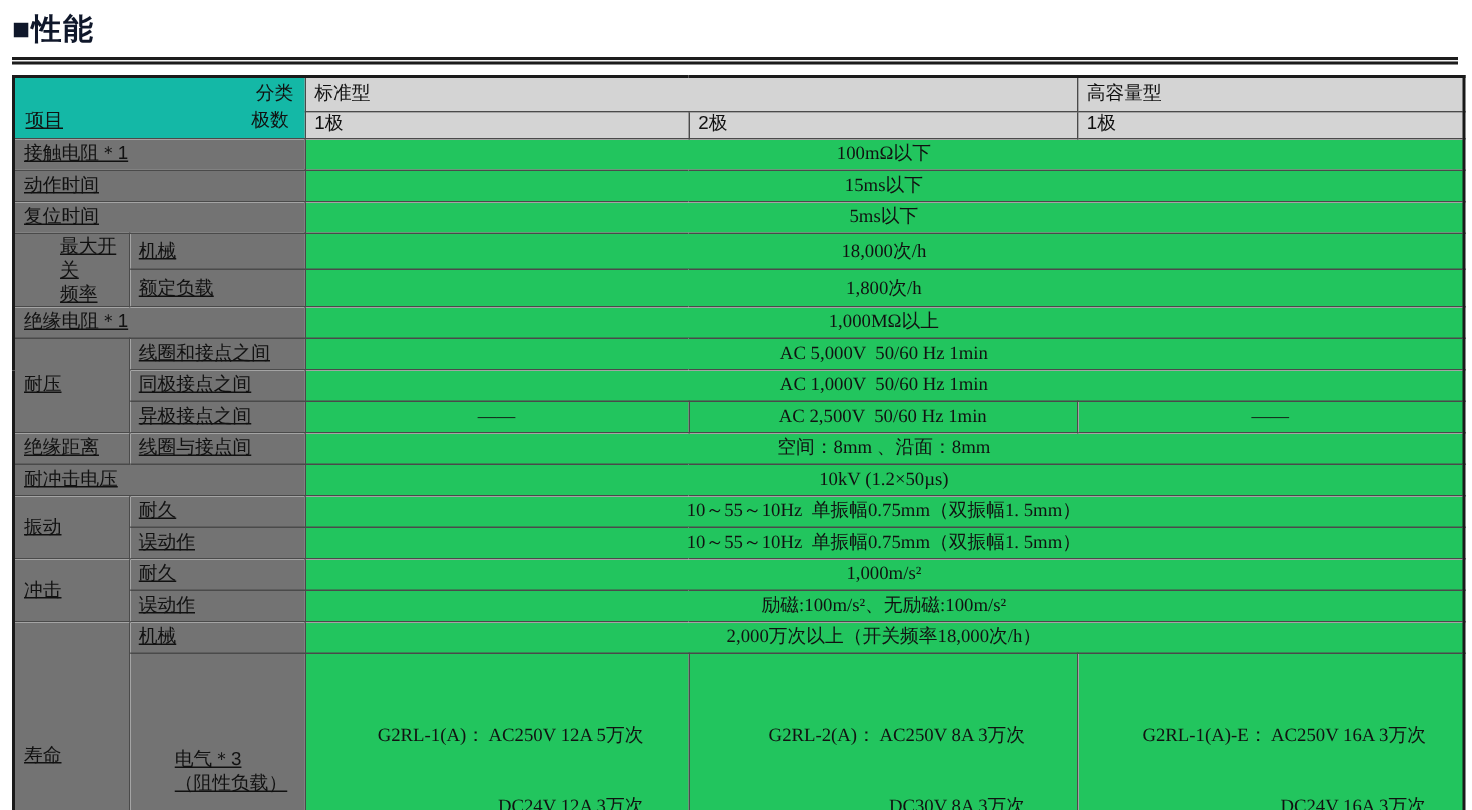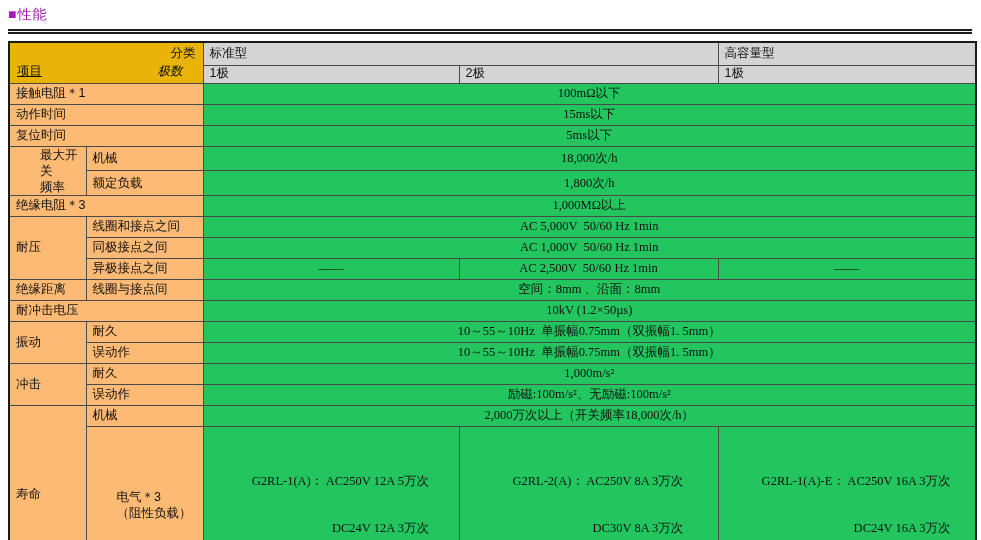--- a/index.html
+++ b/index.html
@@ -2,21 +2,21 @@
 <html><head>
 <meta charset="utf-8">
 <style>
   html,body{margin:0;padding:0;}
   body{
     width:981px;height:540px;background:#ffffff;color:#111;
     font-family:"Liberation Sans", sans-serif;
     position:relative;overflow:hidden;
   }
   .page-title{
-    font-size:14px;font-weight:normal;color:#a21caf;
+    font-size:20px;font-weight:bold;color:#0f172a;
     margin:6px 0 5px 8px;letter-spacing:1px;
   }
   .title-rule{
     margin-left:8px;width:964px;height:1px;
     border-top:2px solid #1c1c1c;border-bottom:2px solid #1c1c1c;
     background:#f2f2f2;
   }
   table.spec{
     border-collapse:collapse;table-layout:fixed;
     margin:7px 0 0 8px;width:967px;
@@ -25,31 +25,31 @@
   td{
     border:1px solid #4a4a4a;
     padding:0 6px;
     font-size:12.5px;line-height:1.25;
     overflow:hidden;vertical-align:middle;
   }
   tr.rh{height:21px;}
   tr.rh1{height:23px;}
   tr.rh2{height:18px;}
   tr.rh-dbl{height:42px;}
-  .lbl{background:#fdba74;text-align:left;}
+  .lbl{background:#737373;text-align:left;text-decoration:underline;}
   .hdr{background:#d4d4d4;text-align:left;}
   .val{
     background:#22c55e;text-align:center;
     font-family:"Liberation Serif","DejaVu Serif",serif;
     white-space:pre;
   }
-  .corner{background:#eab308;position:relative;padding:16px;}
+  .corner{background:#14b8a6;position:relative;padding:16px;}
   .corner .c-class{position:absolute;top:3px;right:7px;font-size:12.5px;}
   .corner .c-item{position:absolute;bottom:3px;left:7px;font-size:12.5px;text-decoration:underline;}
-  .corner .c-pole{position:absolute;bottom:3px;right:20px;font-size:12.5px;font-style:italic;}
+  .corner .c-pole{position:absolute;bottom:3px;right:10px;font-size:12.5px;}
   .two-line div{line-height:1.3;margin-left:24px;}
   .life-block{display:inline-block;text-align:left;}
   .life-block .l1{white-space:pre;}
   .life-block .l2{text-align:right;white-space:pre;}
 </style>
 </head>
 <body>
 
 <div class="page-title">■性能</div>
 <div class="title-rule"></div>
@@ -100,21 +100,21 @@
     </td>
     <td class="lbl">机械</td>
     <td class="val" colspan="3">18,000次/h</td>
   </tr>
   <tr class="rh">
     <td class="lbl">额定负载</td>
     <td class="val" colspan="3">1,800次/h</td>
   </tr>
 
   <tr class="rh">
-    <td class="lbl" colspan="2">绝缘电阻＊3</td>
+    <td class="lbl" colspan="2">绝缘电阻＊1</td>
     <td class="val" colspan="3">1,000MΩ以上</td>
   </tr>
 
   <tr class="rh">
     <td class="lbl" rowspan="3">耐压</td>
     <td class="lbl">线圈和接点之间</td>
     <td class="val" colspan="3">AC 5,000V  50/60 Hz 1min</td>
   </tr>
   <tr class="rh">
     <td class="lbl">同极接点之间</td>

